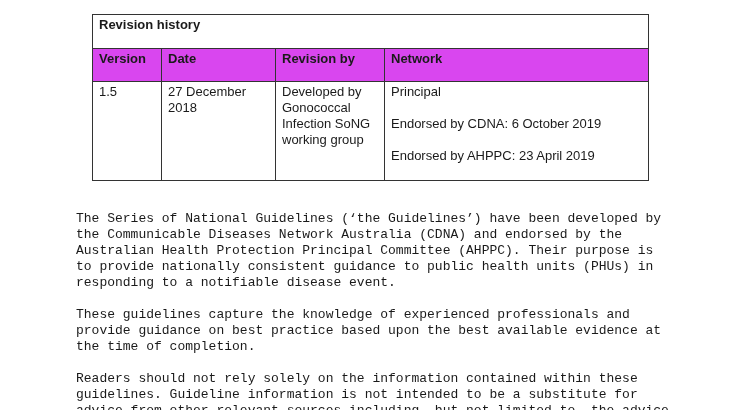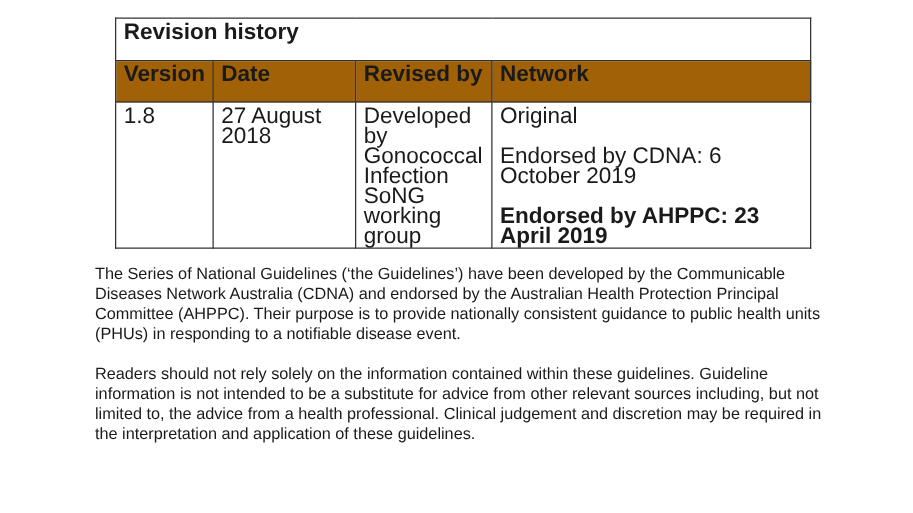--- a/index.html
+++ b/index.html
@@ -5,63 +5,64 @@
   html, body { margin: 0; padding: 0; }
   body {
     width: 730px; height: 410px; overflow: hidden;
     background: #ffffff; position: relative;
     font-family: "Liberation Sans", sans-serif;
     color: #1a1a1a;
   }
   .rev-table {
     position: absolute; left: 92px; top: 14px;
     width: 557px; border-collapse: collapse;
-    font-size: 18px; line-height: 16px;
+    font-size: 13px; line-height: 16px;
   }
   .rev-table td, .rev-table th {
     border: 1px solid #333; vertical-align: top; text-align: left;
     padding: 2px 6px;
   }
   .rev-table .title-cell { height: 29px; font-weight: bold; padding-top: 2px; }
-  .rev-table th { background: #a16207; font-weight: bold; height: 28px; }
+  .rev-table th { background: #d946ef; font-weight: bold; height: 28px; }
   .rev-table .data-row td { height: 94px; }
   .col-version { width: 56px; }
   .col-date { width: 101px; }
   .col-revised { width: 96px; }
   .change-line { margin: 0 0 16px 0; }
-  .change-line:last-child { margin-bottom: 0; font-weight: bold; }
+  .change-line:last-child { margin-bottom: 0; }
   .body-text {
     position: absolute; left: 76px; top: 211px; width: 600px;
     font-size: 13px; line-height: 16px;
   }
-  .body-text p { margin: 0 0 16px 0; }
+  .body-text p { margin: 0 0 16px 0; font-family: Liberation Mono, monospace; }
 </style>
 </head>
 <body>
 
 <table class="rev-table">
   <tbody>
       <tr>
     <td class="title-cell" colspan="4">Revision history</td>
   </tr>
   <tr>
     <th class="col-version">Version</th>
     <th class="col-date">Date</th>
-    <th class="col-revised">Revised by</th>
+    <th class="col-revised">Revision by</th>
     <th>Network</th>
   </tr>
   <tr class="data-row">
-    <td>1.8</td>
-    <td>27 August 2018</td>
+    <td>1.5</td>
+    <td>27 December 2018</td>
     <td>Developed by Gonococcal Infection SoNG working group</td>
     <td>
-      <div class="change-line">Original</div>
+      <div class="change-line">Principal</div>
       <div class="change-line">Endorsed by CDNA: 6 October 2019</div>
       <div class="change-line">Endorsed by AHPPC: 23 April 2019</div>
     </td>
   </tr>
 </tbody>
   </table>
 
 <div class="body-text">
   <p>The Series of National Guidelines (‘the Guidelines’) have been developed by the Communicable Diseases Network Australia (CDNA) and endorsed by the Australian Health Protection Principal Committee (AHPPC). Their purpose is to provide nationally consistent guidance to public health units (PHUs) in responding to a notifiable disease event.</p>
+  <p>These guidelines capture the knowledge of experienced professionals and provide guidance on best practice based upon the best available evidence at the time of completion.</p>
   <p>Readers should not rely solely on the information contained within these guidelines. Guideline information is not intended to be a substitute for advice from other relevant sources including, but not limited to, the advice from a health professional. Clinical judgement and discretion may be required in the interpretation and application of these guidelines.</p>
 </div>
 
 </body></html>

